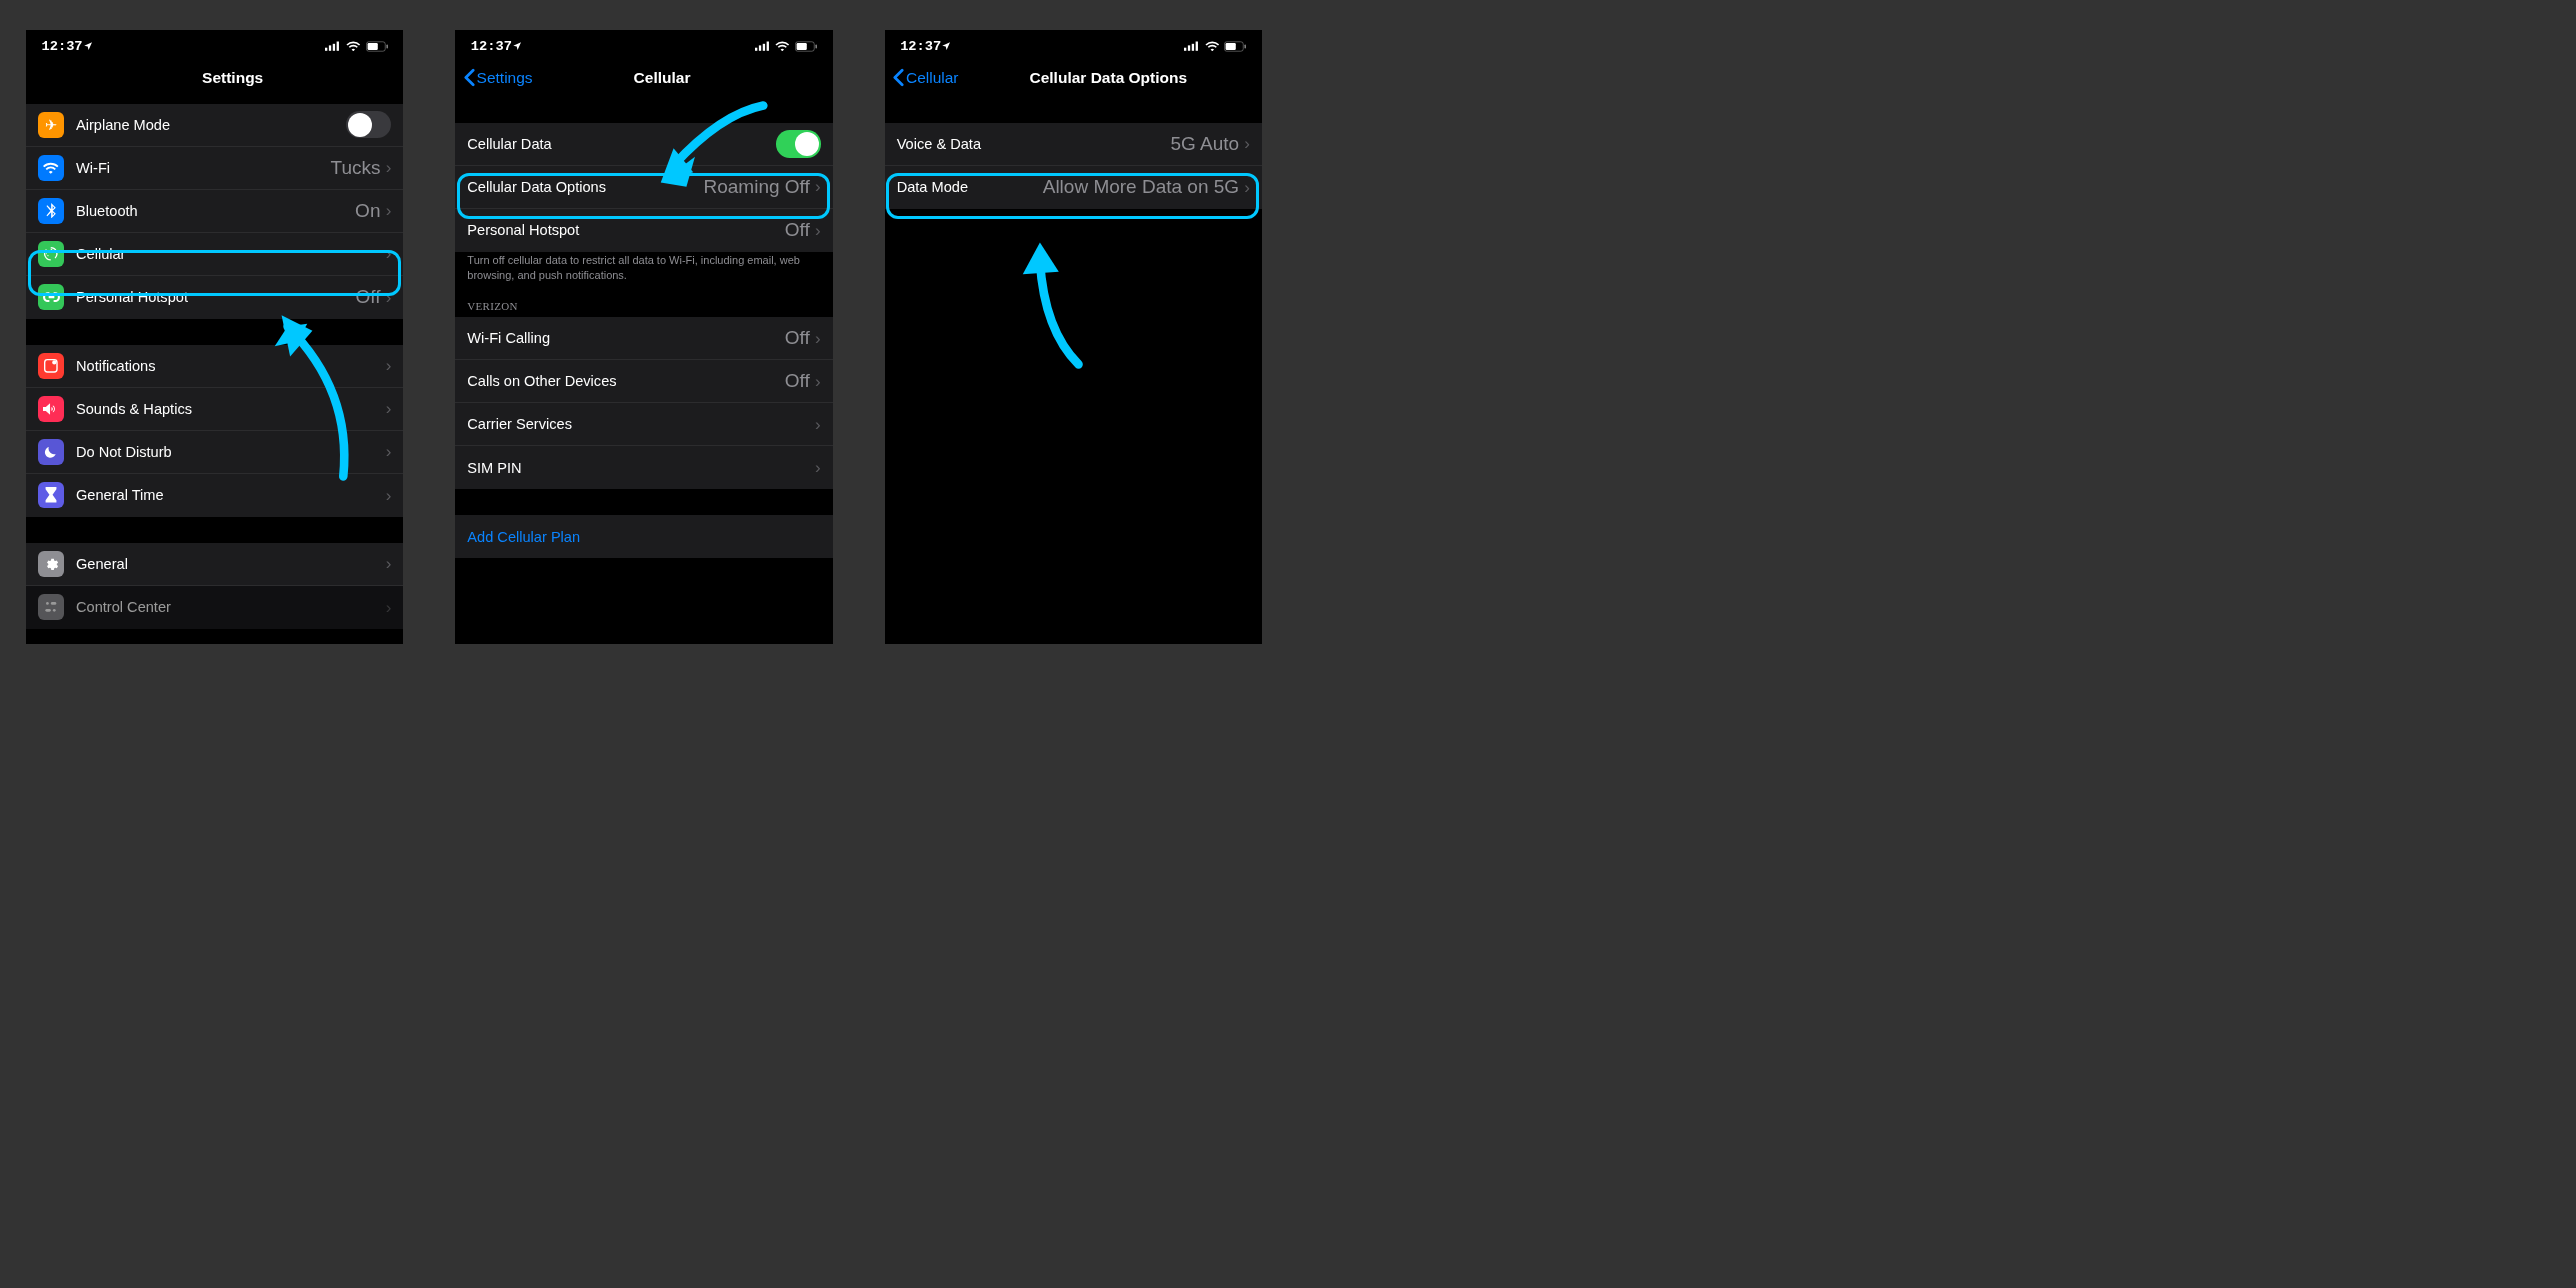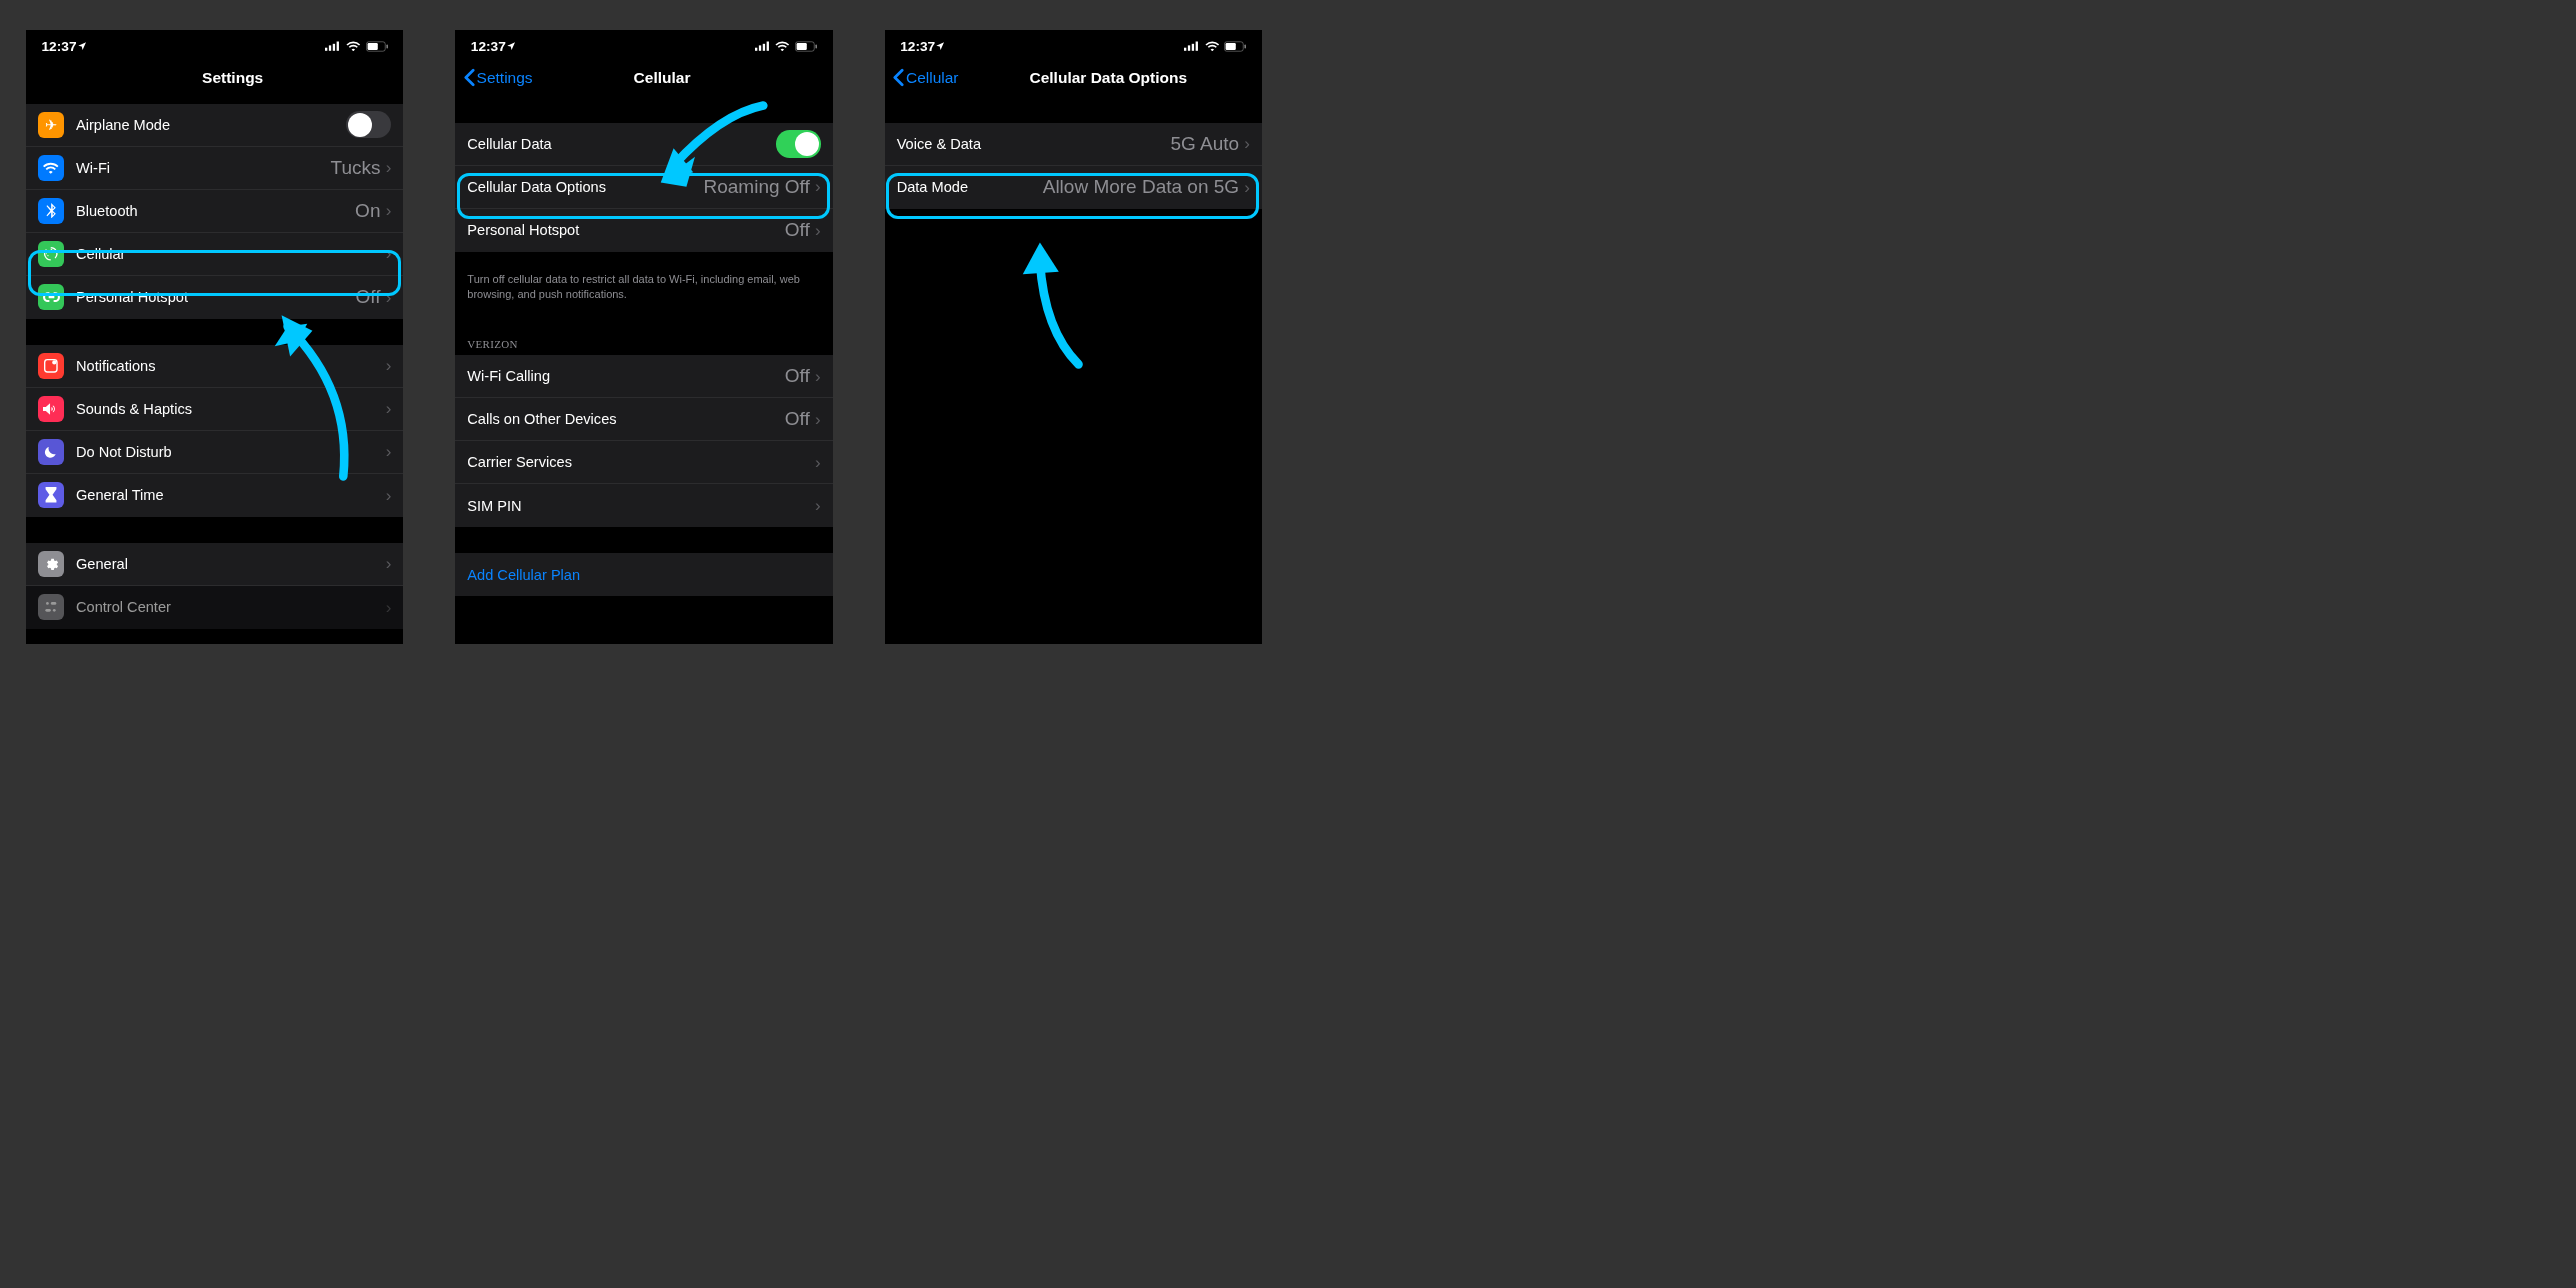--- a/index.html
+++ b/index.html
@@ -21,21 +21,21 @@
     color: #fff;
   }
   .statusbar {
     display: flex;
     justify-content: space-between;
     align-items: center;
     padding: 8.6px 15.5px 5.2px;
     font-size: 13.7px;
     font-weight: 600;
   }
-  .status-left { display: flex; align-items: center; gap: 0; }
+  .status-left { display: flex; align-items: center; gap: 0; font-family: Liberation Mono, monospace; }
   .status-right { display: flex; align-items: center; gap: 5.2px; }
   .navbar {
     display: flex;
     align-items: center;
     justify-content: center;
     position: relative;
     height: 38px;
     margin-bottom: 6.9px;
     padding-left: 36px;
   }
@@ -88,21 +88,21 @@
     background: #fff;
     border-radius: 50%;
     position: absolute;
     top: 1.7px;
   }
   .toggle.off .knob { left: 1.7px; }
   .toggle.on .knob { right: 1.7px; }
   .footer-text {
     color: #8e8e93;
     font-size: 11px;
-    padding: 20px 12px;
+    padding: 1px 12px;
     line-height: 1.4;
   }
   .section-header {
     color: #8e8e93;
     font-size: 11px;
     text-transform: uppercase;
     padding: 15.5px 12px 5.2px;
     letter-spacing: 0.3px;
     font-family: Liberation Serif, serif;
   }

